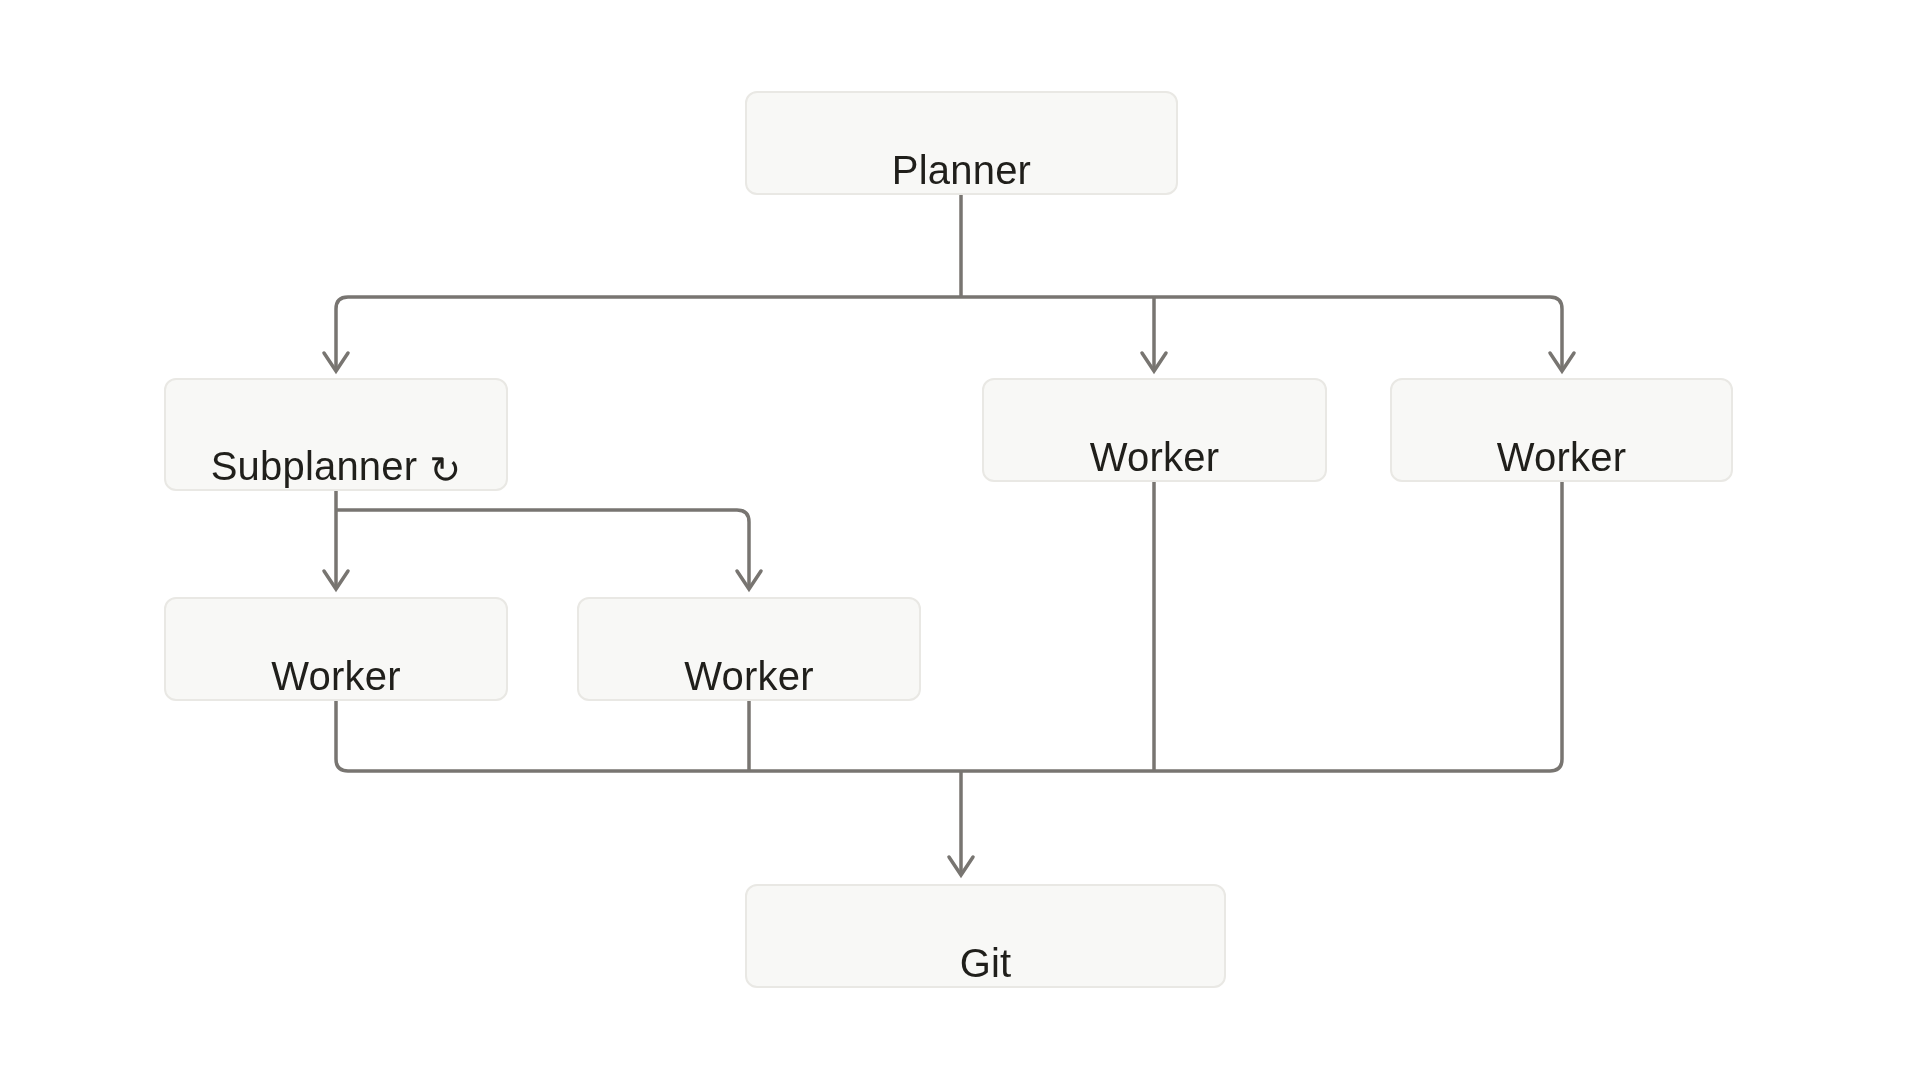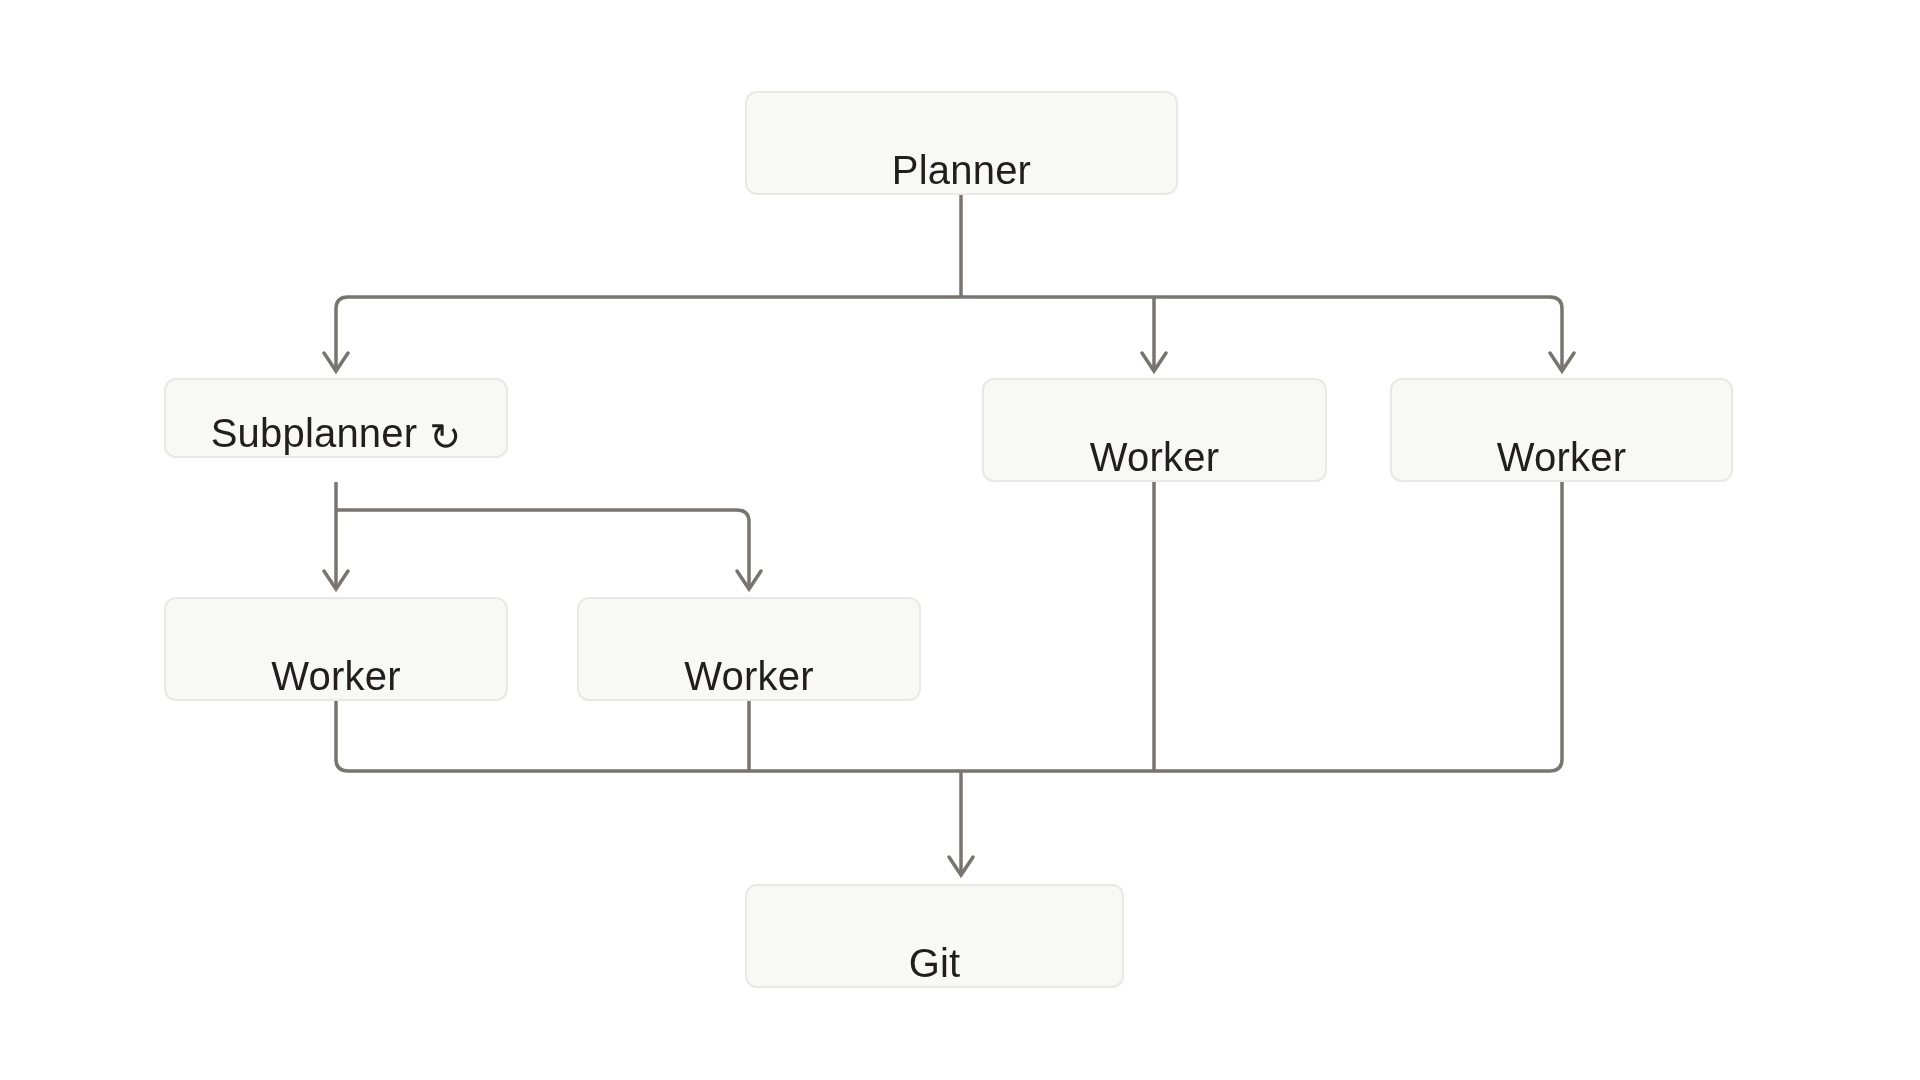--- a/index.html
+++ b/index.html
@@ -22,26 +22,26 @@
     background:var(--node-fill);
     border:2px solid var(--node-border);
     border-radius:12px;
     color:var(--text);
     font-size:40px;
     letter-spacing:0.2px;
     white-space:nowrap;
   }
   .node .icon{margin-left:12px;font-size:38px;line-height:1;}
   .n-planner      {left:745px; top:91px;  width:433px; height:104px;}
-  .n-subplanner   {left:164px; top:378px; width:344px; height:80px;}
+  .n-subplanner   {left:164px; top:378px; width:344px; height:113px;}
   .n-worker-mid   {left:982px; top:378px; width:345px; height:104px;}
   .n-worker-right {left:1390px;top:378px; width:343px; height:104px;}
   .n-worker-sub1  {left:164px; top:597px; width:344px; height:104px;}
   .n-worker-sub2  {left:577px; top:597px; width:344px; height:104px;}
-  .n-git          {left:745px; top:884px; width:379px; height:104px;}
+  .n-git          {left:745px; top:884px; width:481px; height:104px;}
 </style>
 </head>
 <body>
 
 <div class="diagram">
 
   <svg class="edges" width="1920" height="1080" viewBox="0 0 1920 1080" xmlns="http://www.w3.org/2000/svg">
     <defs>
       <marker id="arrow" markerUnits="userSpaceOnUse" markerWidth="44" markerHeight="34" refX="0" refY="0" viewBox="-22 -17 26 34" orient="auto">
         <path class="arrowhead" d="M -18 -12 L 0 0 L -18 12"></path>

